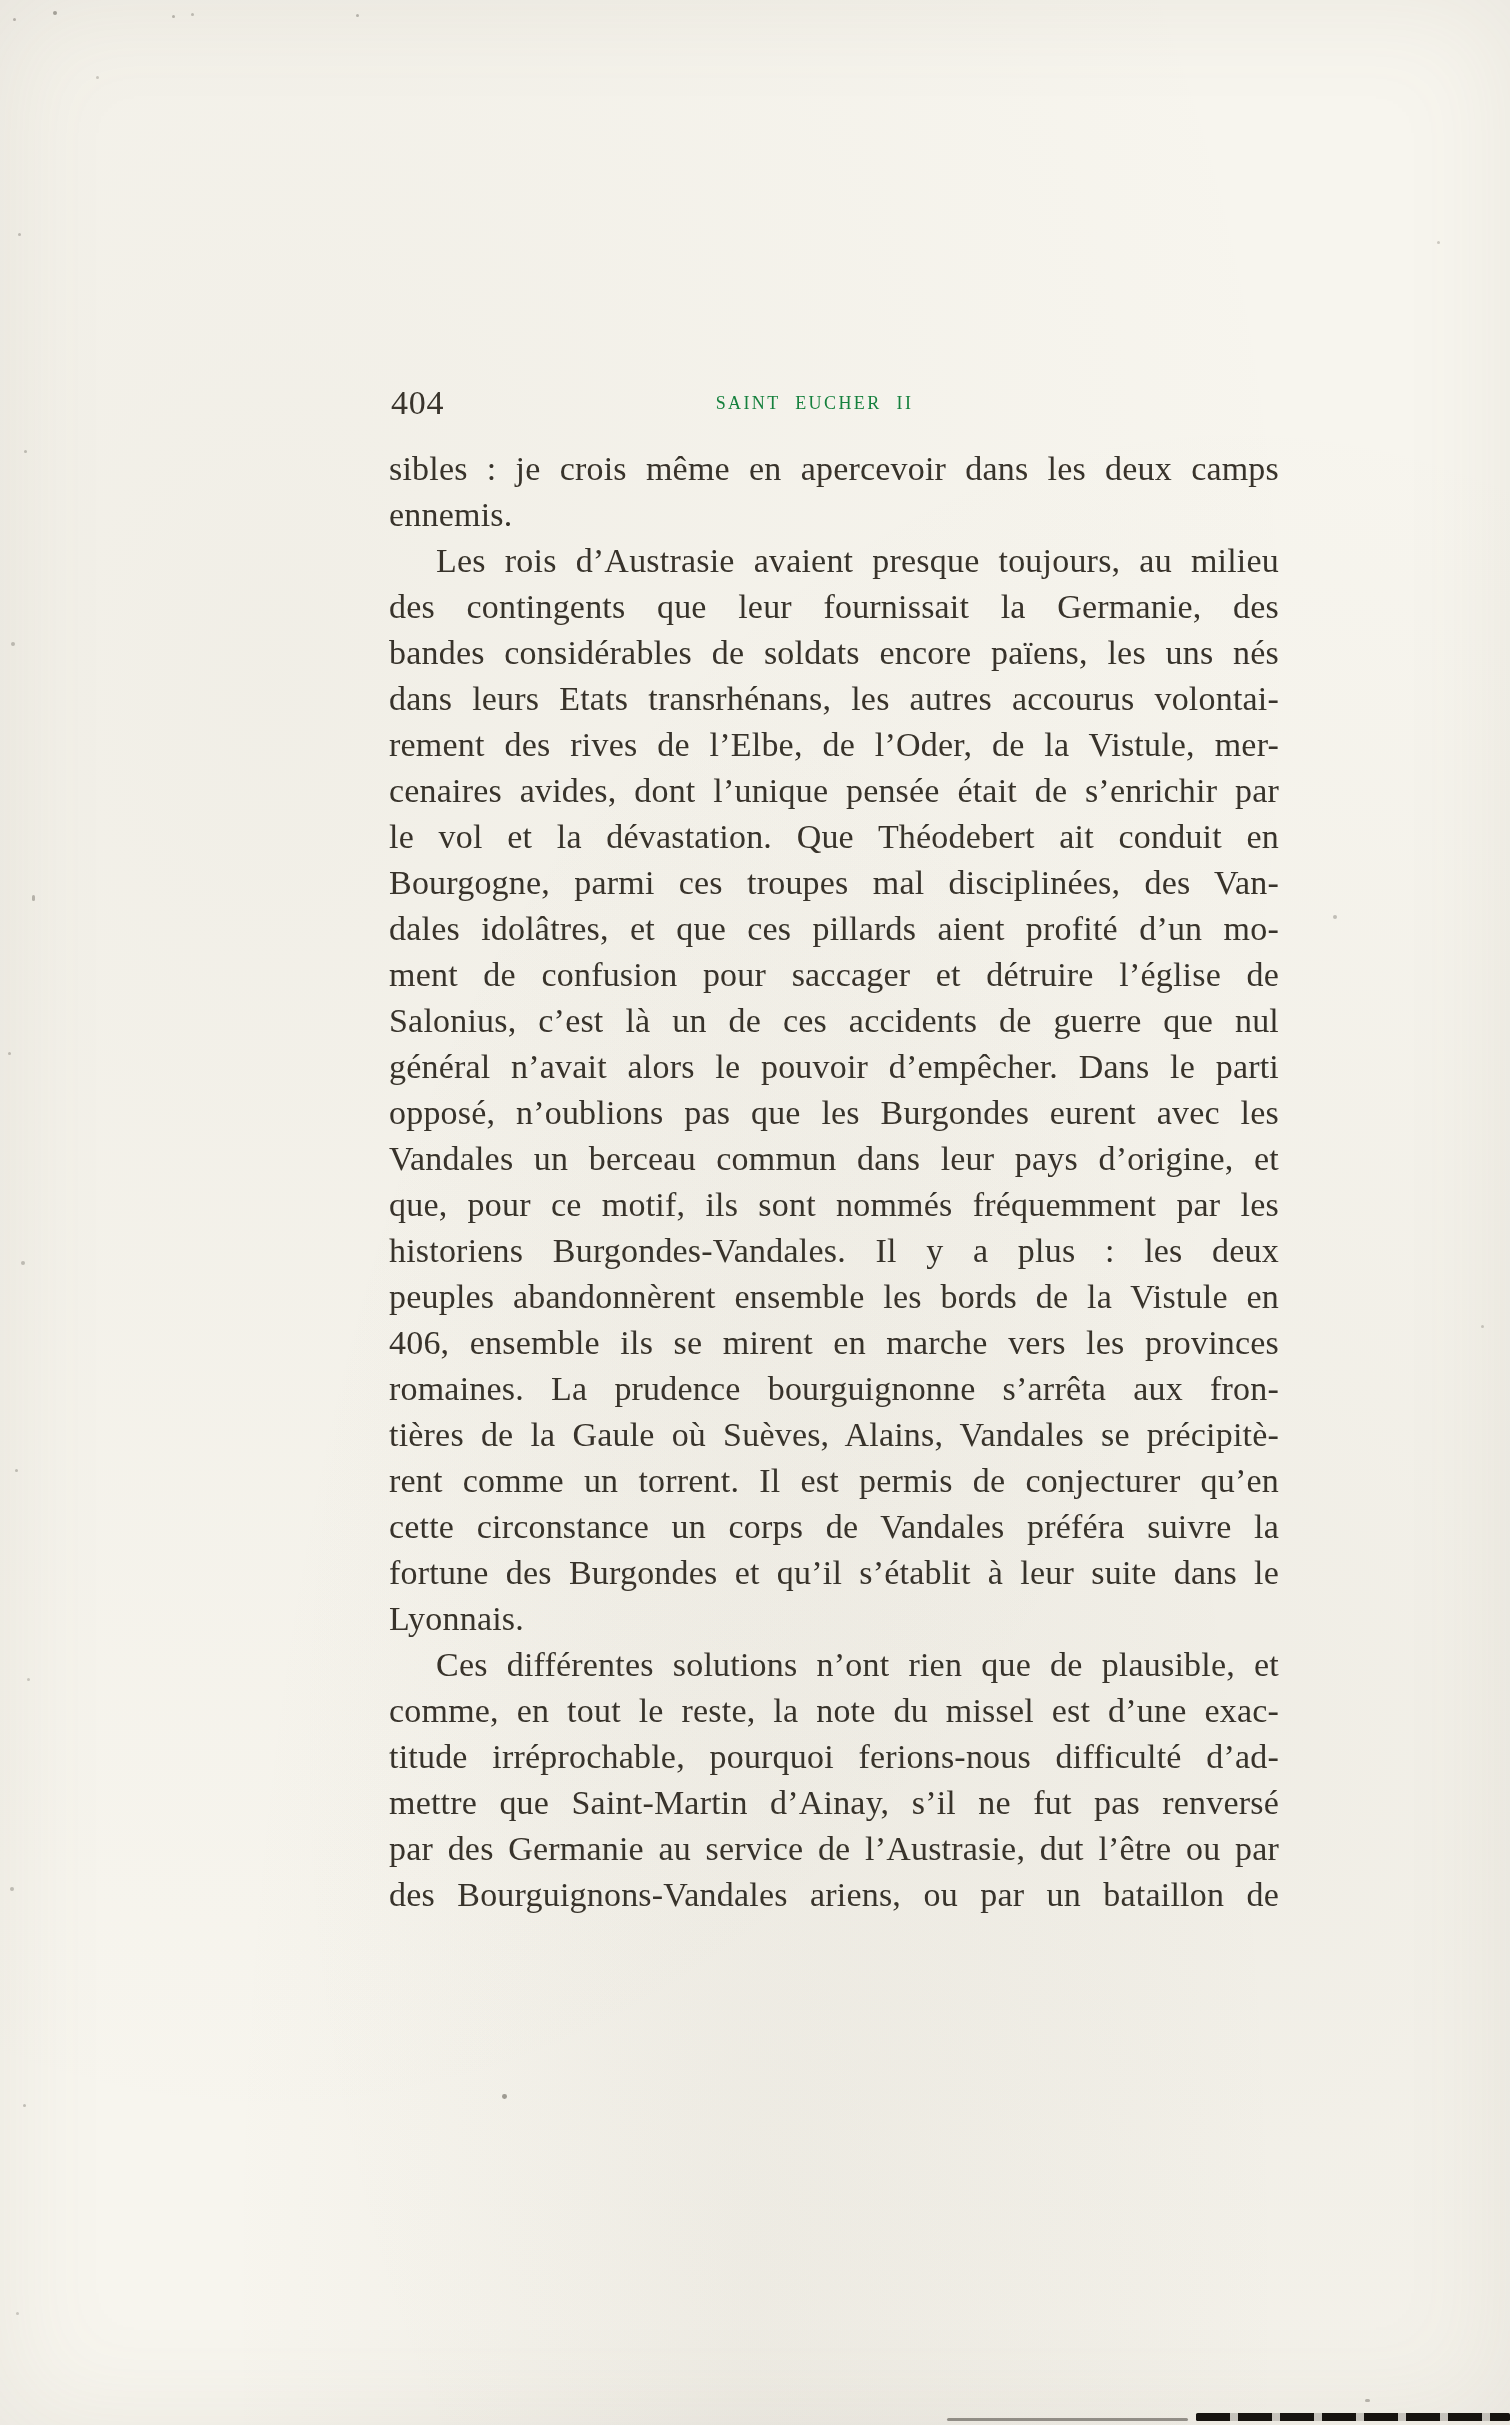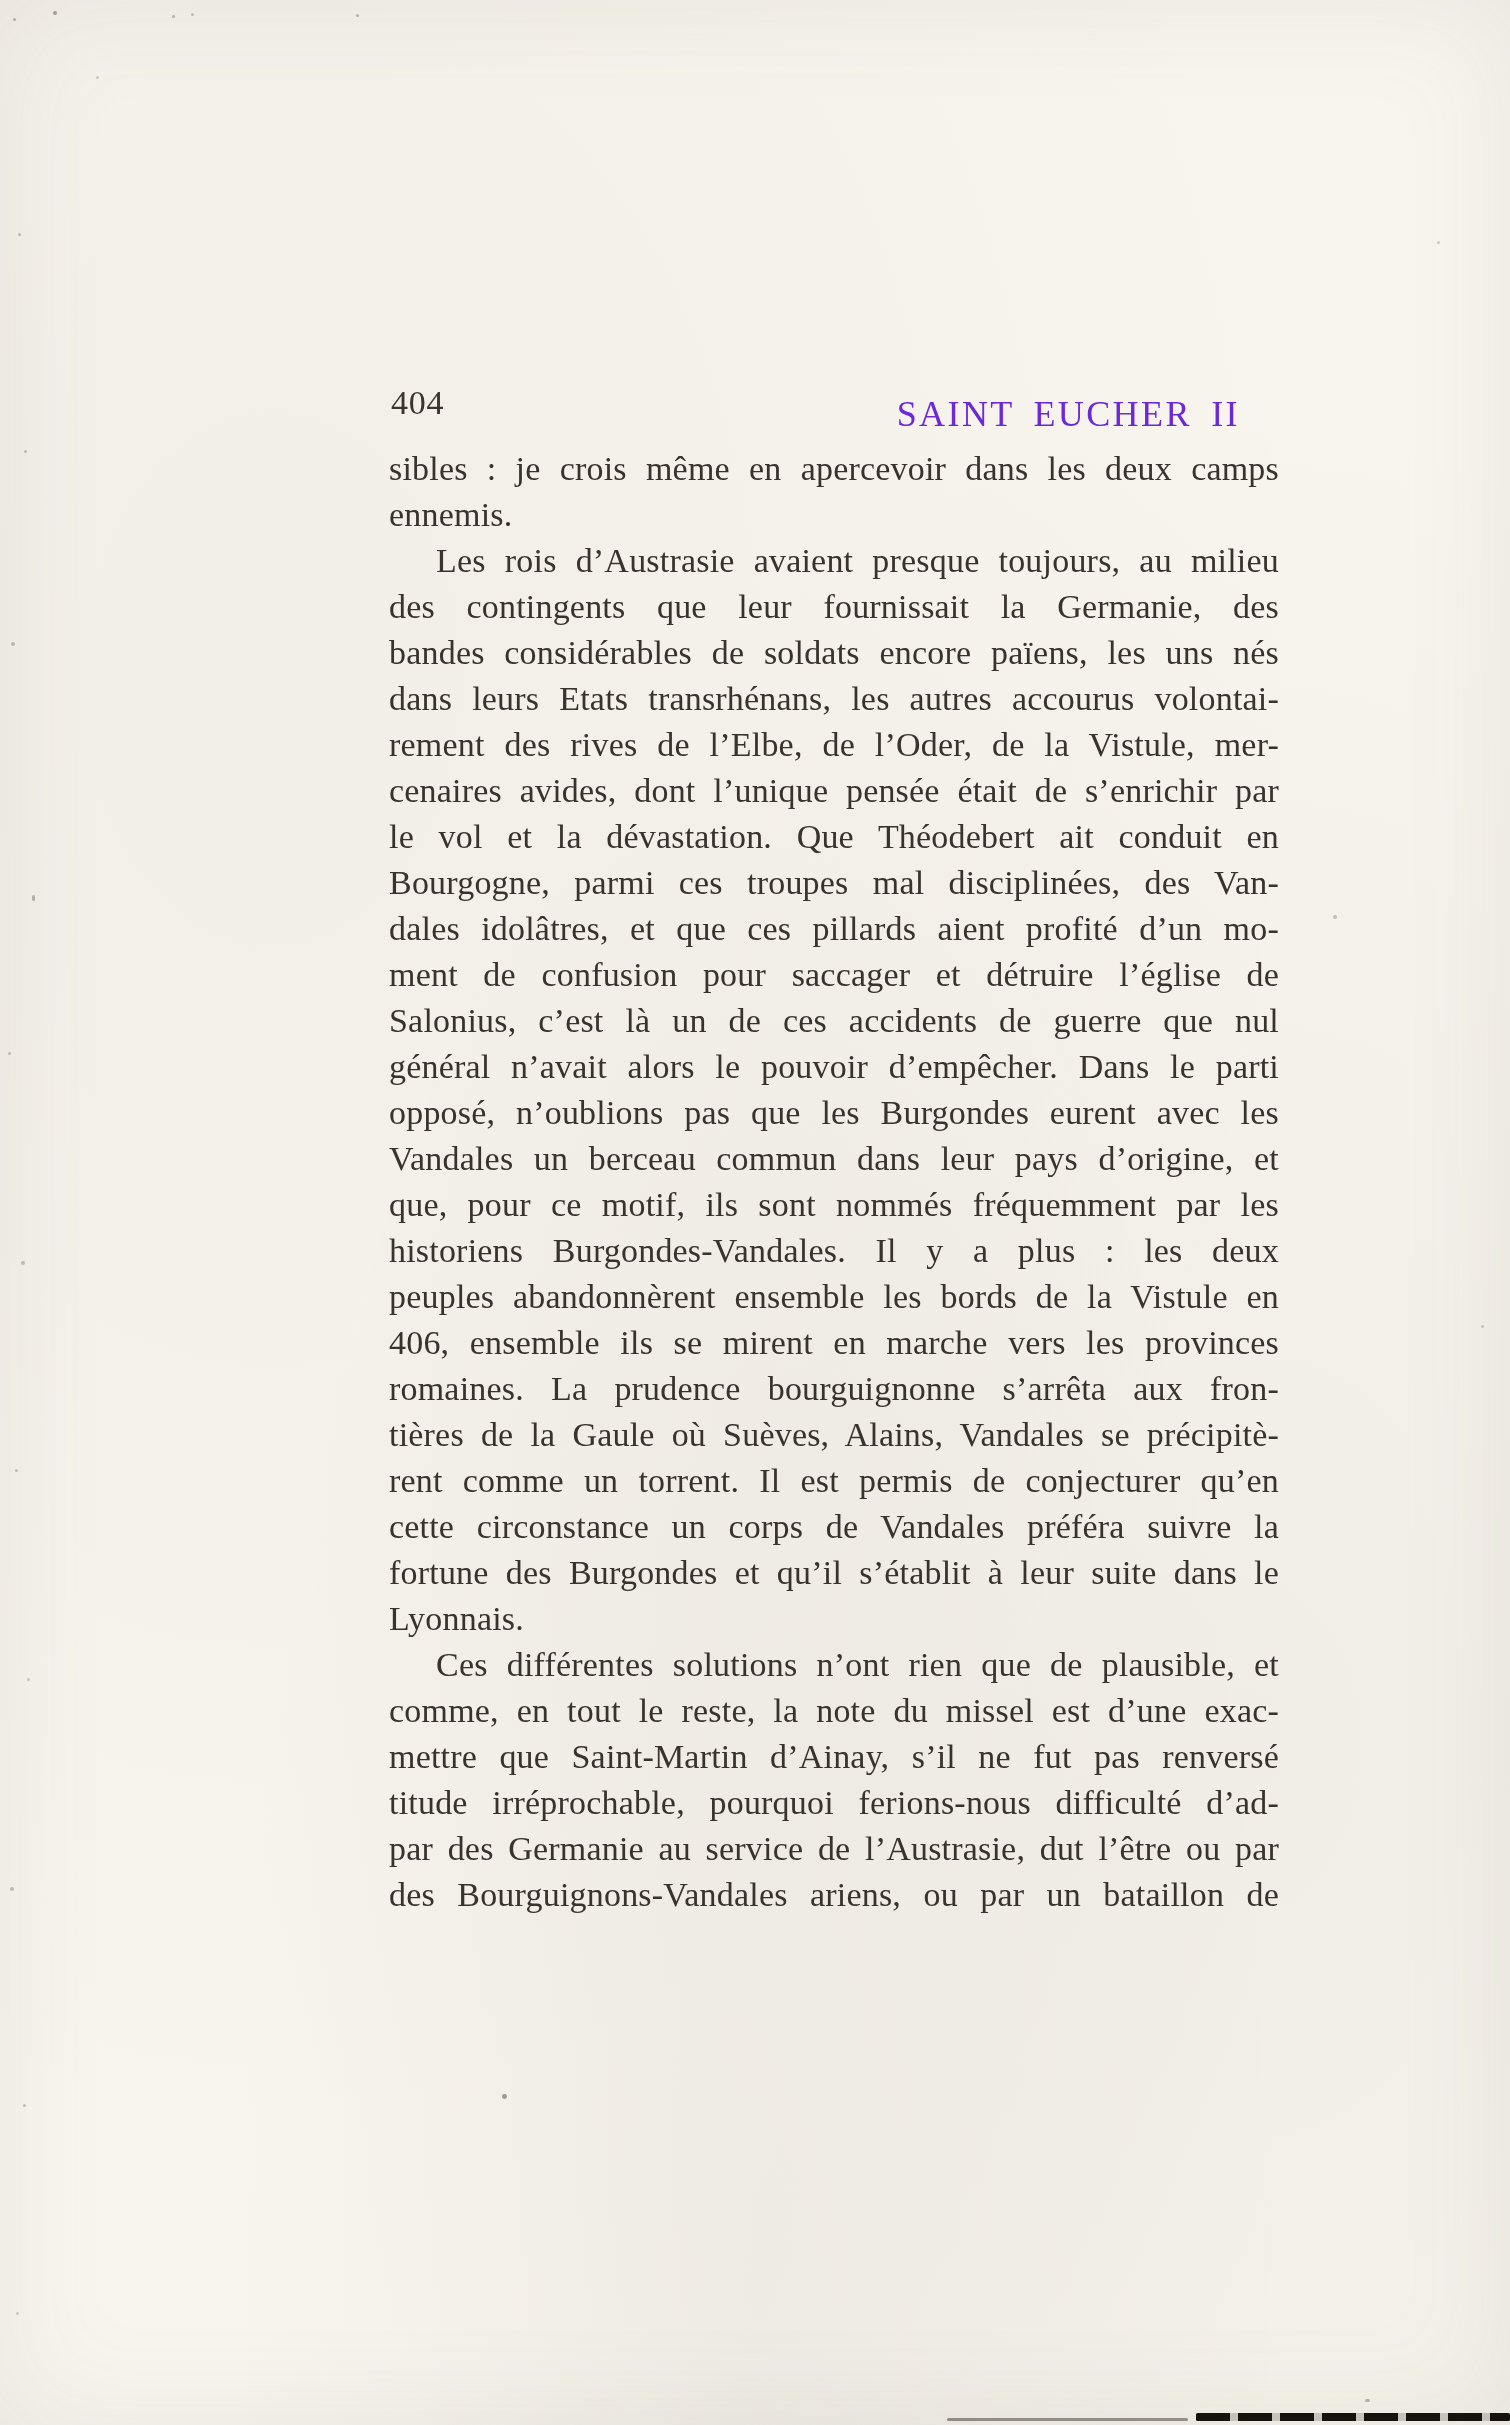--- a/index.html
+++ b/index.html
@@ -30,24 +30,24 @@
     top: 384px;
     font-size: 34px;
     letter-spacing: 0.8px;
     color: #3a352d;
   }
   .running-header {
     position: absolute;
     left: 389px;
     top: 393px;
     width: 851px;
-    text-align: right;
-    font-size: 36px;
+    text-align: center;
+    font-size: 18px;
     letter-spacing: 2.4px;
-    color: #6d28d9;
+    color: #15803d;
     word-spacing: 8px;
   }
   .text-block {
     position: absolute;
     left: 389px;
     top: 446px;
     width: 890px;
     font-size: 34px;
     line-height: 46px;
     letter-spacing: 0.2px;
@@ -119,22 +119,22 @@
       <div class="line">peuples abandonnèrent ensemble les bords de la Vistule en</div>
       <div class="line">406, ensemble ils se mirent en marche vers les provinces</div>
       <div class="line">romaines. La prudence bourguignonne s’arrêta aux fron-</div>
       <div class="line">tières de la Gaule où Suèves, Alains, Vandales se précipitè-</div>
       <div class="line">rent comme un torrent. Il est permis de conjecturer qu’en</div>
       <div class="line">cette circonstance un corps de Vandales préféra suivre la</div>
       <div class="line">fortune des Burgondes et qu’il s’établit à leur suite dans le</div>
       <div class="line end">Lyonnais.</div>
       <div class="line indent">Ces différentes solutions n’ont rien que de plausible, et</div>
       <div class="line">comme, en tout le reste, la note du missel est d’une exac-</div>
+      <div class="line">titude irréprochable, pourquoi ferions-nous difficulté d’ad-</div>
       <div class="line">mettre que Saint-Martin d’Ainay, s’il ne fut pas renversé</div>
-      <div class="line">titude irréprochable, pourquoi ferions-nous difficulté d’ad-</div>
       <div class="line">par des Germanie au service de l’Austrasie, dut l’être ou par</div>
       <div class="line">des Bourguignons-Vandales ariens, ou par un bataillon de</div>
     </div>
 
   <div class="speck" style="left:53px;  top:11.2px;   width:4px; height:4px; opacity:.45;"></div>
   <div class="speck" style="left:13px;  top:17.7px;   width:3.2px; height:3.2px; opacity:.35;"></div>
   <div class="speck" style="left:172px; top:14.5px;   width:3.2px; height:3.2px; opacity:.35;"></div>
   <div class="speck" style="left:191px; top:13px;   width:3.2px; height:3.2px; opacity:.3;"></div>
   <div class="speck" style="left:356px; top:13.6px;   width:3.2px; height:3.2px; opacity:.35;"></div>
   <div class="speck" style="left:96px; top:76px;   width:3.2px; height:3.2px; opacity:.25;"></div>

